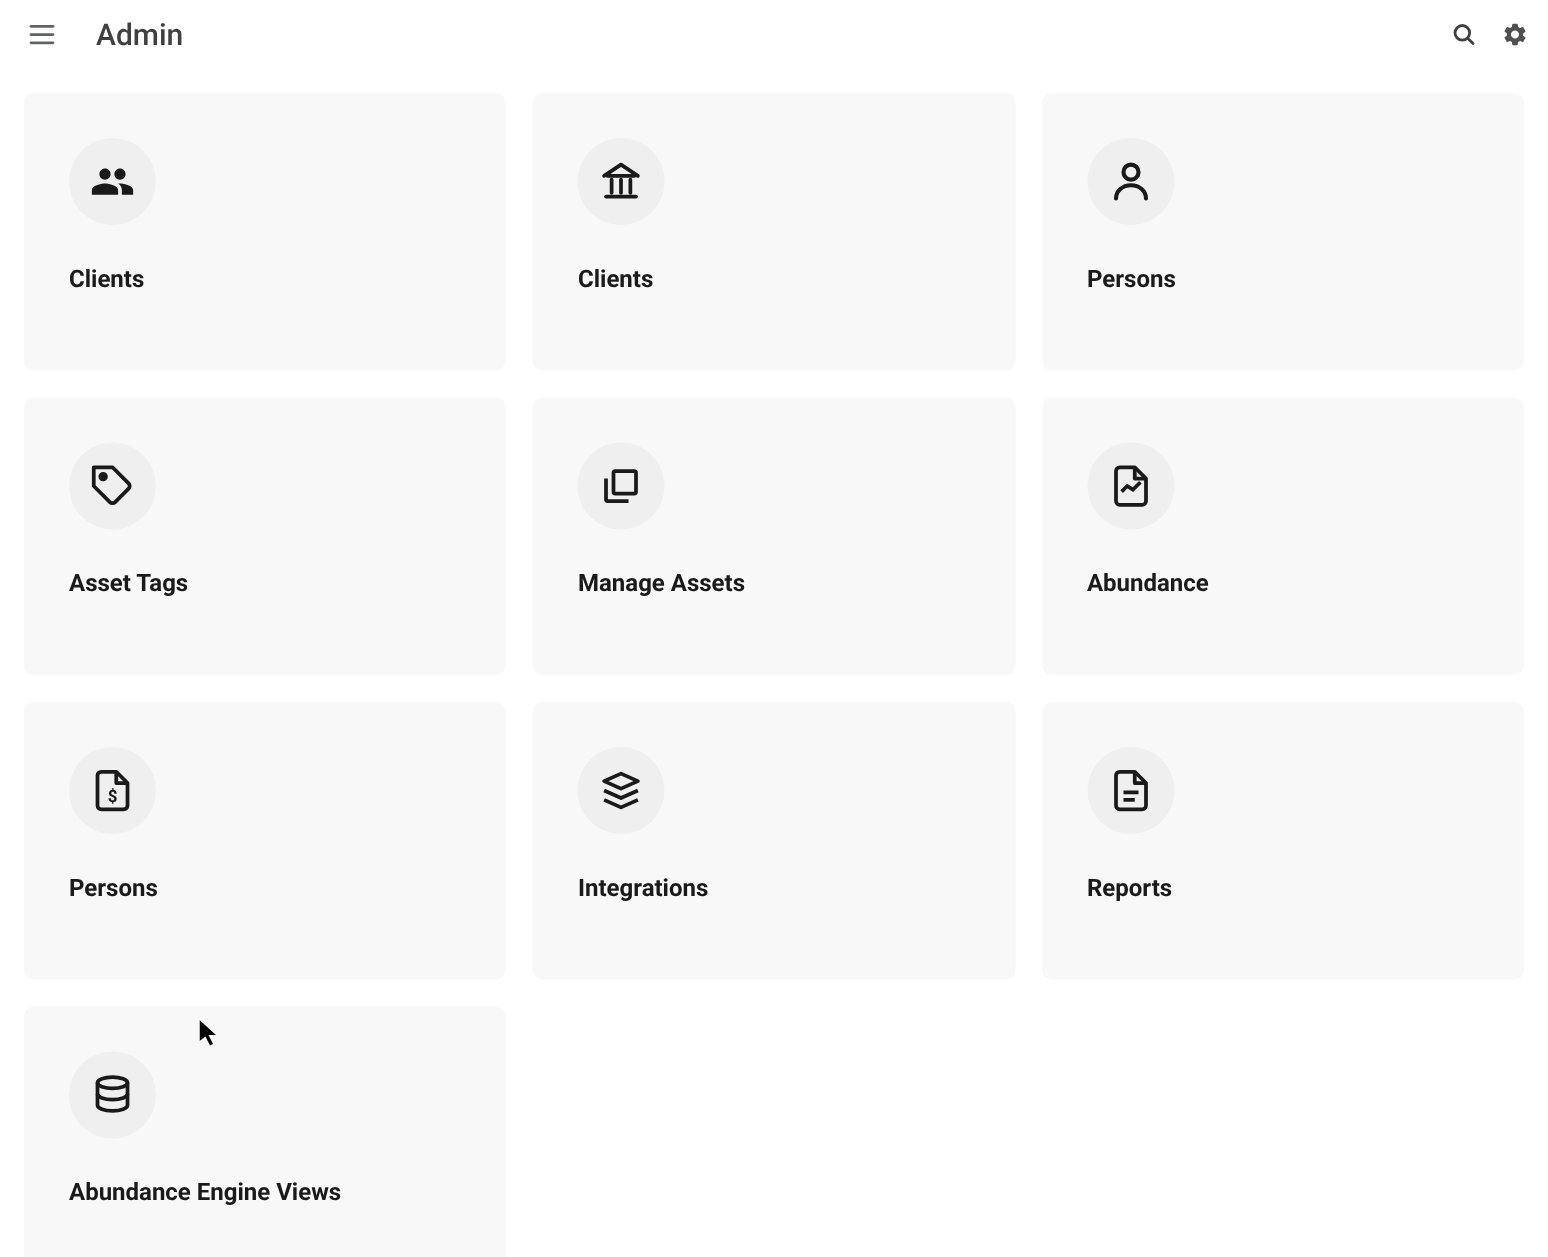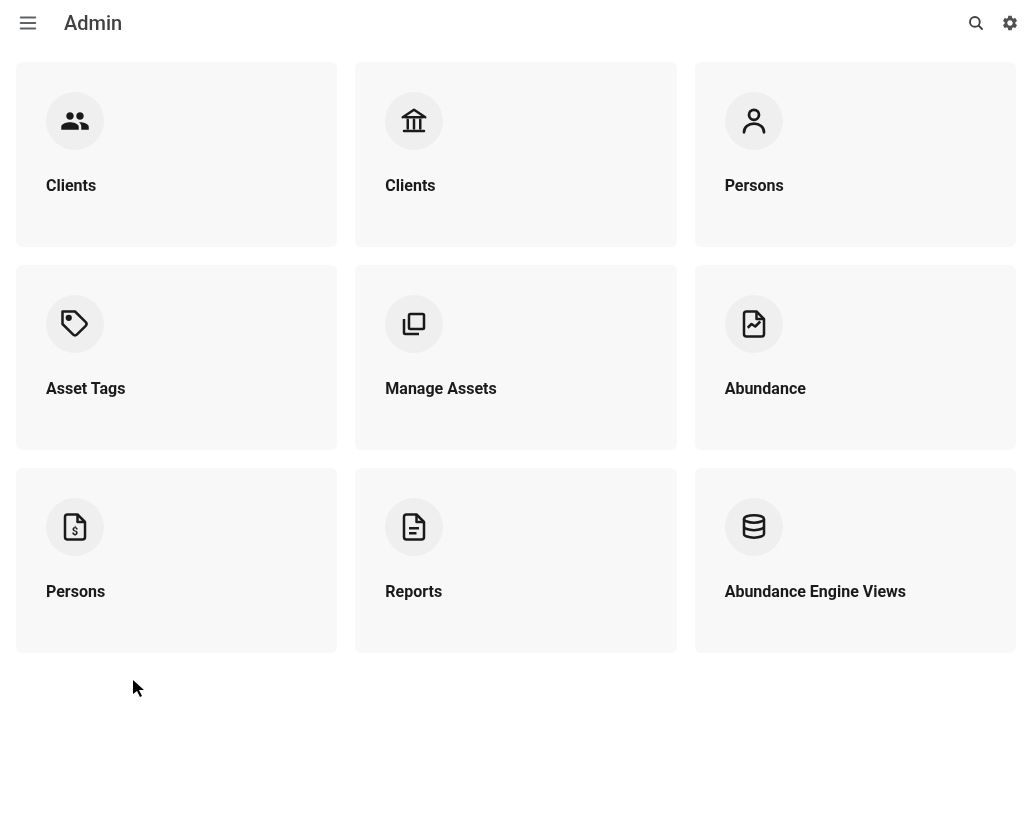--- a/index.html
+++ b/index.html
@@ -189,20 +189,30 @@
     <div class="card-icon">
       <svg viewBox="0 0 24 24" fill="none" stroke="#1a1a1a" stroke-width="2" stroke-linejoin="round">
         <path d="M14 2H6a2 2 0 0 0-2 2v16a2 2 0 0 0 2 2h12a2 2 0 0 0 2-2V8z"></path>
         <polyline points="14 2 14 8 20 8"></polyline>
         <text x="12" y="18" font-size="9" font-weight="bold" fill="#1a1a1a" stroke="none" text-anchor="middle">$</text>
       </svg>
     </div>
     <div class="card-label">Persons</div>
   </div>
 
+  <div class="card">
+    <div class="card-icon">
+      <svg viewBox="0 0 24 24" fill="none" stroke="#1a1a1a" stroke-width="2" stroke-linejoin="round">
+        <polygon points="12 3 21 7 12 11 3 7 12 3"></polygon>
+        <polyline points="3 12 12 16 21 12"></polyline>
+        <polyline points="3 17 12 21 21 17"></polyline>
+      </svg>
+    </div>
+    <div class="card-label">Integrations</div>
+  </div>
 
   <div class="card">
     <div class="card-icon">
       <svg viewBox="0 0 24 24" fill="none" stroke="#1a1a1a" stroke-width="2" stroke-linejoin="round">
         <path d="M14 2H6a2 2 0 0 0-2 2v16a2 2 0 0 0 2 2h12a2 2 0 0 0 2-2V8z"></path>
         <polyline points="14 2 14 8 20 8"></polyline>
         <line x1="8" y1="13" x2="16" y2="13"></line>
         <line x1="8" y1="17" x2="14" y2="17"></line>
       </svg>
     </div>

